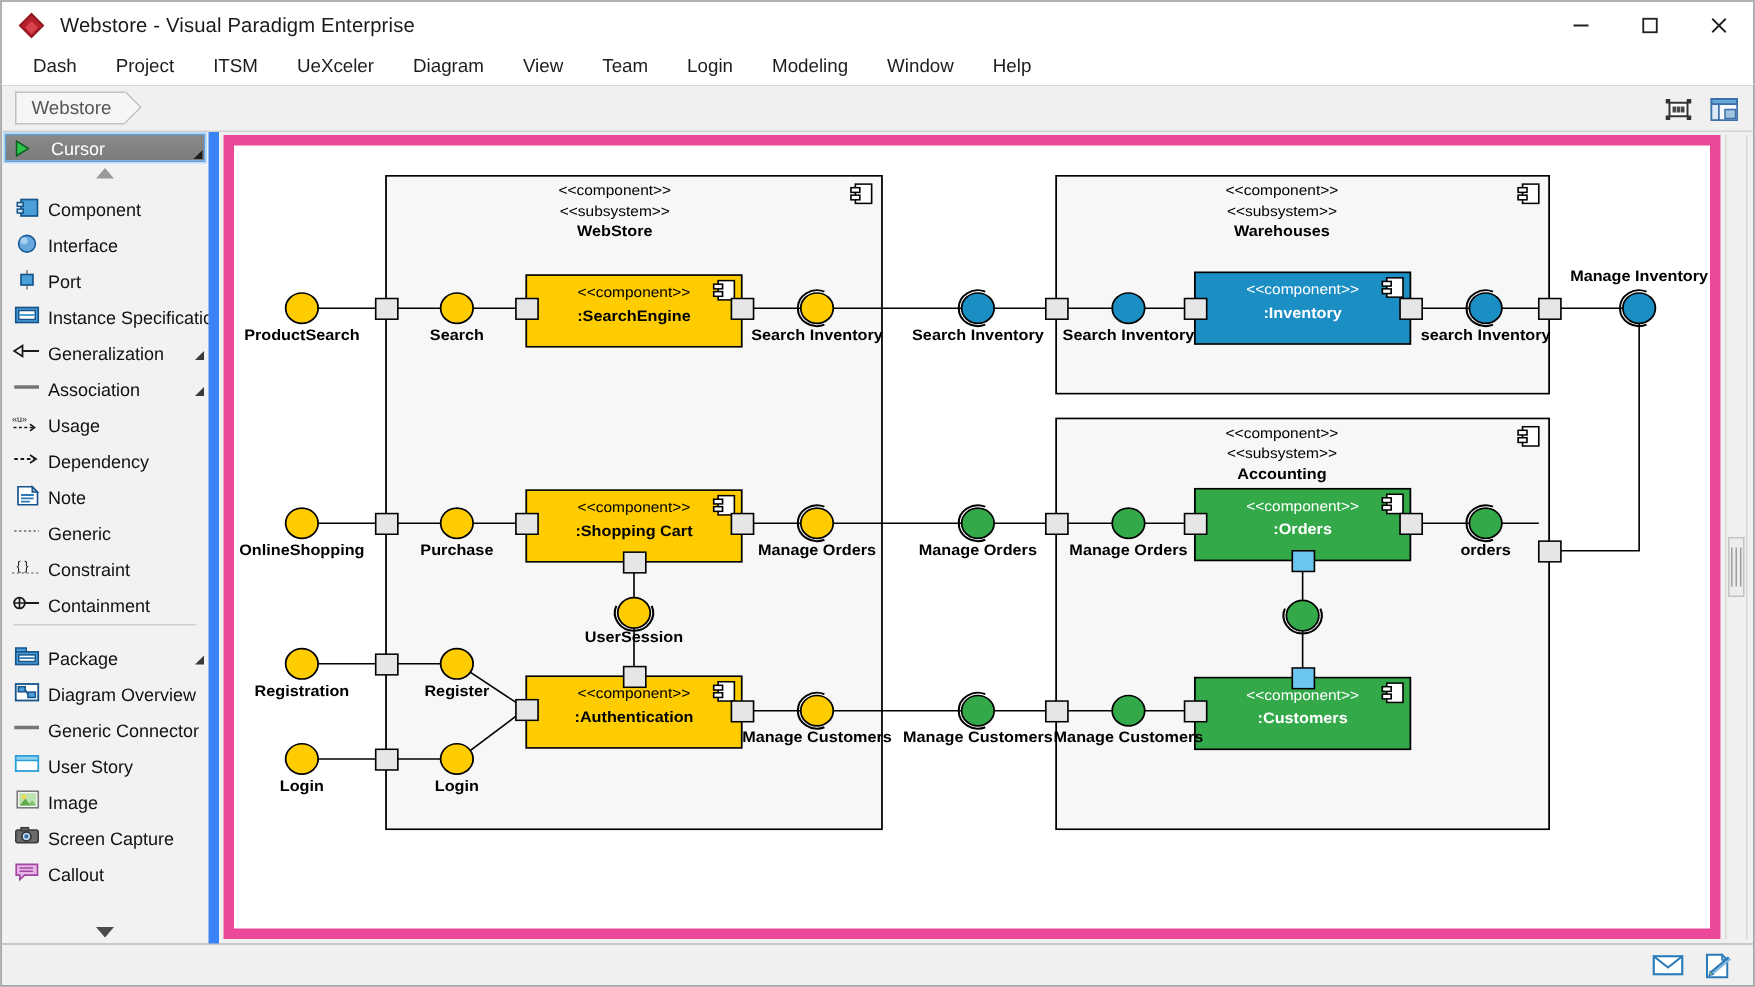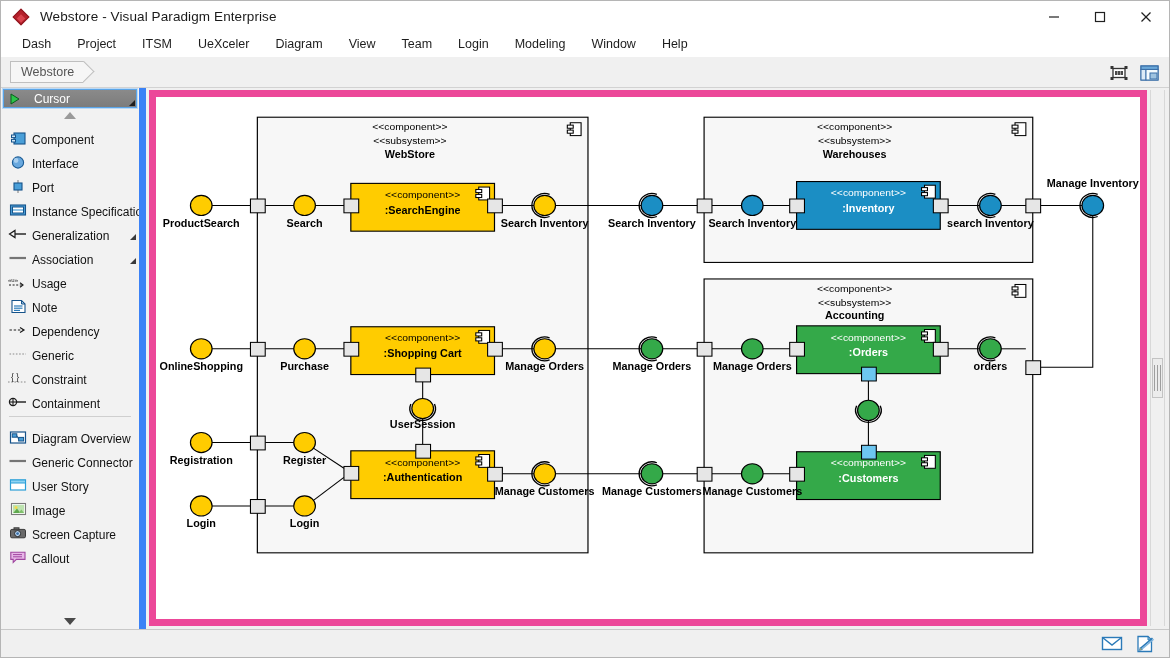--- a/index.html
+++ b/index.html
@@ -369,43 +369,43 @@
               <line x1="2" y1="10" x2="16" y2="10" stroke="#1a1a1a" stroke-width="1.1" stroke-dasharray="2,1.6"></line>
               <polyline points="13,7.8 16,10 13,12.2" fill="none" stroke="#1a1a1a" stroke-width="1.1"></polyline>
             </svg>
           </span>
           <span class="lbl">Usage</span>
         </div>
 
 
         <div class="pal-item">
           <span class="ico">
+            <svg width="20" height="12" viewBox="0 0 20 12">
+              <line x1="1.5" y1="6" x2="15" y2="6" stroke="#1a1a1a" stroke-width="1.2" stroke-dasharray="2.4,1.8"></line>
+              <polyline points="12,3.4 16,6 12,8.6" fill="none" stroke="#1a1a1a" stroke-width="1.2"></polyline>
+            </svg>
+          </span>
+          <span class="lbl">Dependency</span>
+        </div>
+
+        <div class="pal-item">
+          <span class="ico">
             <svg width="17" height="15" viewBox="0 0 17 15">
               <polygon points="2,1.5 11.5,1.5 15,5 15,13.5 2,13.5" fill="#ffffff" stroke="#16538a" stroke-width="1.1"></polygon>
               <polygon points="11.5,1.5 15,5 11.5,5" fill="#9fc3e0" stroke="#16538a" stroke-width="1"></polygon>
               <line x1="4" y1="7" x2="12.5" y2="7" stroke="#2b7ab8" stroke-width="1.2"></line>
               <line x1="4" y1="9.2" x2="12.5" y2="9.2" stroke="#2b7ab8" stroke-width="1.2"></line>
               <line x1="4" y1="11.4" x2="10" y2="11.4" stroke="#2b7ab8" stroke-width="1.2"></line>
             </svg>
           </span>
           <span class="lbl">Note</span>
         </div>
 
         <div class="pal-item">
           <span class="ico">
-            <svg width="20" height="12" viewBox="0 0 20 12">
-              <line x1="1.5" y1="6" x2="15" y2="6" stroke="#1a1a1a" stroke-width="1.2" stroke-dasharray="2.4,1.8"></line>
-              <polyline points="12,3.4 16,6 12,8.6" fill="none" stroke="#1a1a1a" stroke-width="1.2"></polyline>
-            </svg>
-          </span>
-          <span class="lbl">Dependency</span>
-        </div>
-
-        <div class="pal-item">
-          <span class="ico">
             <svg width="20" height="10" viewBox="0 0 20 10">
                 <line x1="1.5" y1="5" x2="18" y2="5" stroke="#8a8a8a" stroke-width="1.2" stroke-dasharray="1.6,1.6"></line>
               </svg>
           </span>
           <span class="lbl">Generic</span>
         </div>
 
         <div class="pal-item">
           <span class="ico">
             <svg width="22" height="13" viewBox="0 0 22 13">
@@ -423,20 +423,32 @@
               <line x1="5" y1="2.4" x2="5" y2="9.6" stroke="#1a1a1a" stroke-width="1.1"></line>
               <line x1="1.4" y1="6" x2="8.6" y2="6" stroke="#1a1a1a" stroke-width="1.1"></line>
               <line x1="8.6" y1="6" x2="18" y2="6" stroke="#1a1a1a" stroke-width="1.4"></line>
             </svg>
           </span>
           <span class="lbl">Containment</span>
         </div>
 
         <div class="pal-sep"></div>
 
+        <div class="pal-item">
+          <span class="ico">
+            <svg width="18" height="15" viewBox="0 0 18 15">
+              <rect x="1.5" y="2" width="7" height="2.6" fill="#4a9fd8" stroke="#16538a" stroke-width="1"></rect>
+              <rect x="1.5" y="4.6" width="15" height="8.4" fill="#4a9fd8" stroke="#16538a" stroke-width="1.1"></rect>
+              <rect x="3.5" y="6.6" width="11" height="4.4" fill="#ffffff" stroke="#16538a" stroke-width="1"></rect>
+              <line x1="4" y1="8.8" x2="14" y2="8.8" stroke="#2b7ab8" stroke-width="1.2"></line>
+            </svg>
+          </span>
+          <span class="lbl">Package</span>
+          <span class="sub"></span>
+        </div>
 
         <div class="pal-item">
           <span class="ico">
             <svg width="18" height="15" viewBox="0 0 18 15">
               <rect x="1.5" y="2" width="15" height="11" fill="#ffffff" stroke="#16538a" stroke-width="1.2"></rect>
               <rect x="3.2" y="3.8" width="4.6" height="3.4" fill="#4a9fd8" stroke="#16538a" stroke-width="1"></rect>
               <rect x="9.6" y="7.4" width="5" height="3.6" fill="#4a9fd8" stroke="#16538a" stroke-width="1"></rect>
               <line x1="7.8" y1="5.5" x2="9.6" y2="9.2" stroke="#16538a" stroke-width="1"></line>
             </svg>
           </span>

